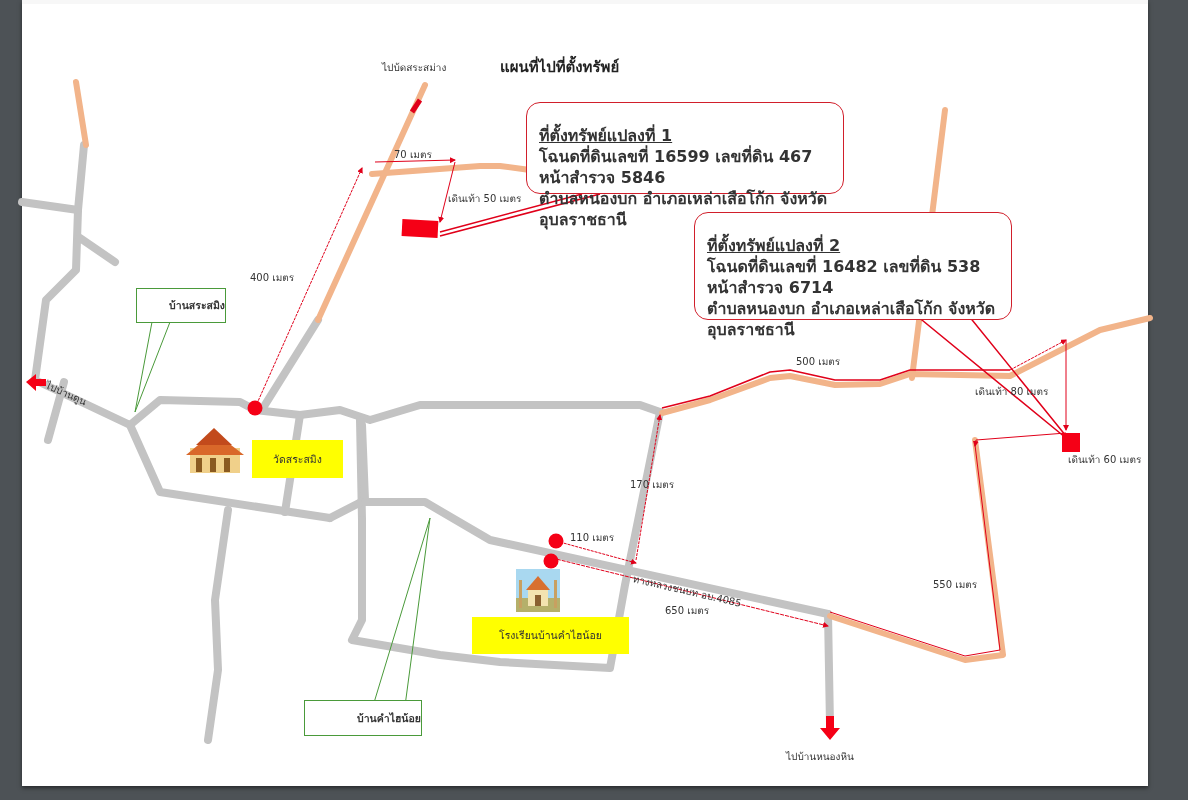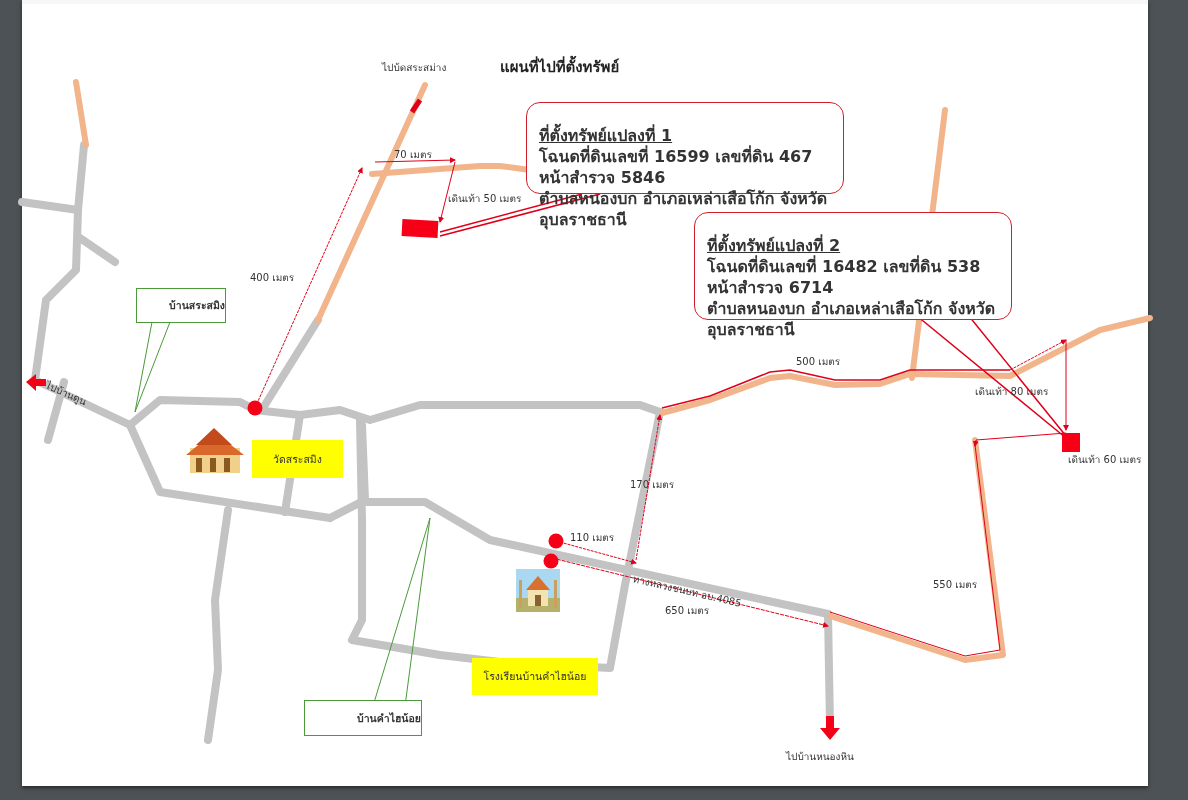--- a/index.html
+++ b/index.html
@@ -150,21 +150,21 @@
 <div class="green-box" style="left:136px;top:288px;width:90px;height:35px;line-height:33px;">
   <span>บ้านสระสมิง</span>
 </div>
 <div class="green-box" style="left:304px;top:700px;width:118px;height:36px;line-height:34px;">
   <span>บ้านคำไฮน้อย</span>
 </div>
 
 <div class="yellow-label" style="left:252px;top:440px;width:91px;height:38px;">
   <span>วัดสระสมิง</span>
 </div>
-<div class="yellow-label" style="left:472px;top:617px;width:126px;height:37px;margin-top:41px;">
+<div class="yellow-label" style="left:472px;top:617px;width:157px;height:37px;">
   <span>โรงเรียนบ้านคำไฮน้อย</span>
 </div>
 
 <div class="lbl" style="left:382px;top:63px;">ไปบ้ดสระสม่าง</div>
 <div class="lbl rot" style="left:46px;top:380px;transform:rotate(24deg);">ไปบ้านดูน</div>
 <div class="lbl" style="left:786px;top:752px;">ไปบ้านหนองหิน</div>
 
 <div class="lbl rot" style="left:633px;top:574px;transform:rotate(13deg);">ทางหลวงชนบท อบ.4085</div>
 
 <div class="lbl" style="left:250px;top:273px;">400 เมตร</div>

